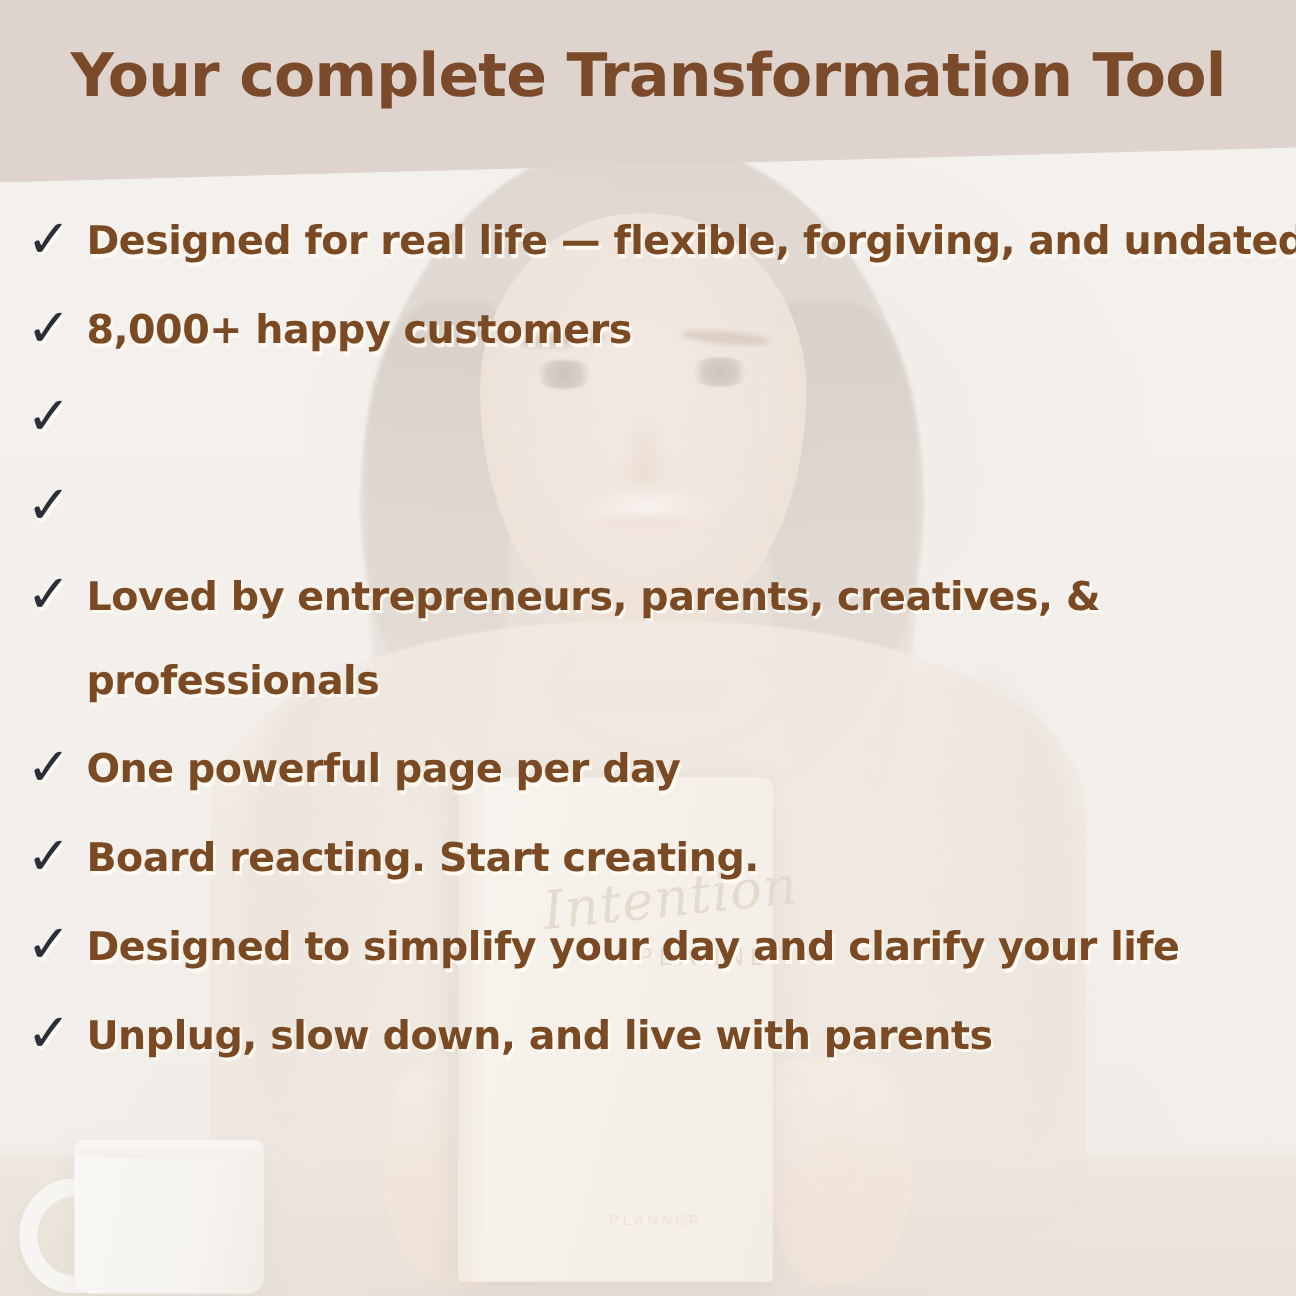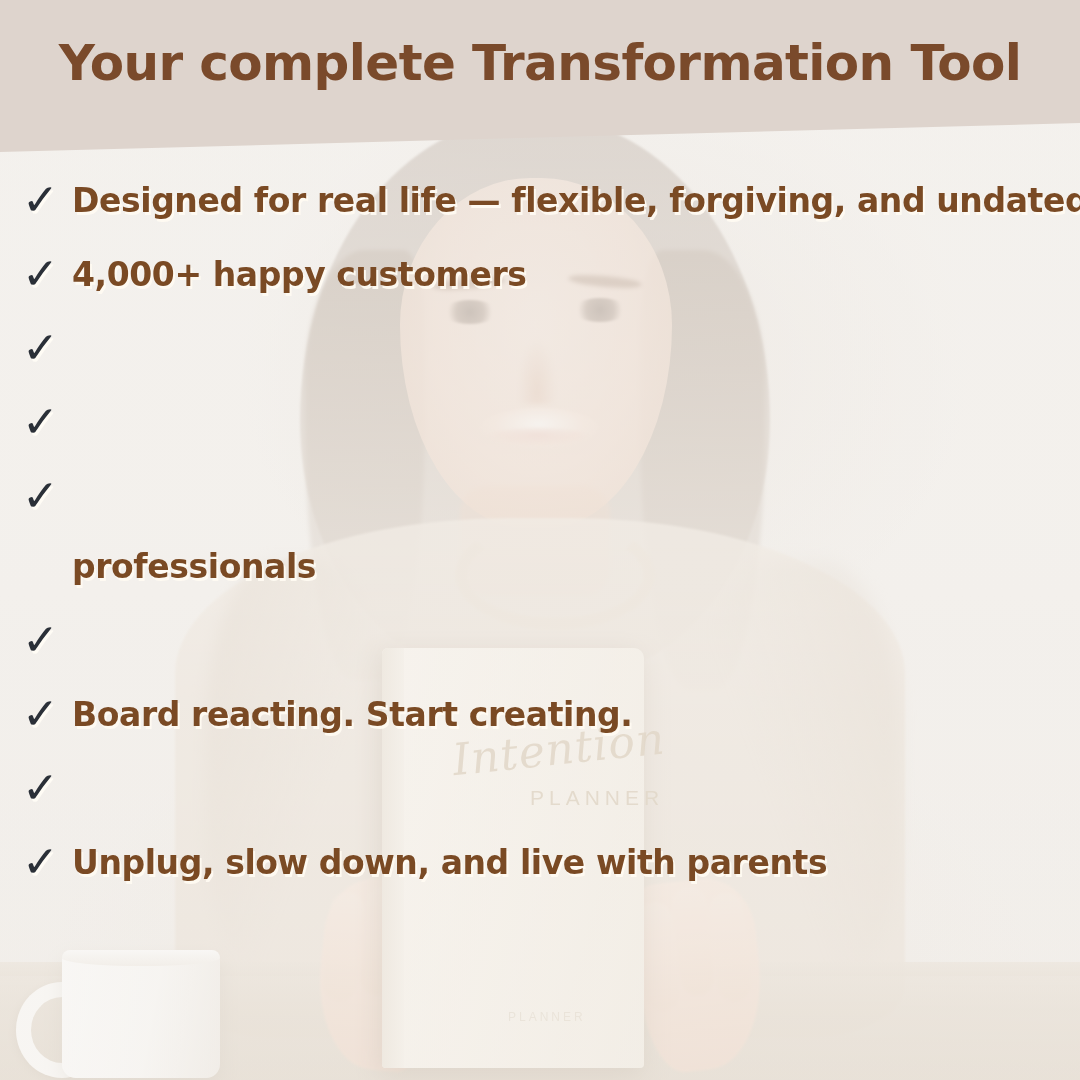--- a/index.html
+++ b/index.html
@@ -287,44 +287,47 @@
   <div class="banner"></div>
   <div class="banner-title">Your complete Transformation Tool</div>
 
   <div class="list">
     <div class="row">
       <span class="check">✓</span>
       <span class="row-text">Designed for real life — flexible, forgiving, and undated.</span>
     </div>
     <div class="row">
       <span class="check">✓</span>
-      <span class="row-text">4,000+ happy customers</span>
+      <span class="row-text">8,000+ happy customers</span>
     </div>
     <div class="row">
       <span class="check">✓</span>
     </div>
     <div class="row">
       <span class="check">✓</span>
     </div>
     <div class="row tight">
       <span class="check">✓</span>
+      <span class="row-text">Loved by entrepreneurs, parents, creatives, &amp;</span>
     </div>
     <div class="row cont">
       <span class="check">✓</span>
       <span class="row-text">professionals</span>
     </div>
     <div class="row">
       <span class="check">✓</span>
+      <span class="row-text">One powerful page per day</span>
     </div>
     <div class="row">
       <span class="check">✓</span>
       <span class="row-text">Board reacting. Start creating.</span>
     </div>
     <div class="row">
       <span class="check">✓</span>
+      <span class="row-text">Designed to simplify your day and clarify your life</span>
     </div>
     <div class="row">
       <span class="check">✓</span>
       <span class="row-text">Unplug, slow down, and live with parents</span>
     </div>
   </div>
 
 </div>
 
 </body></html>

